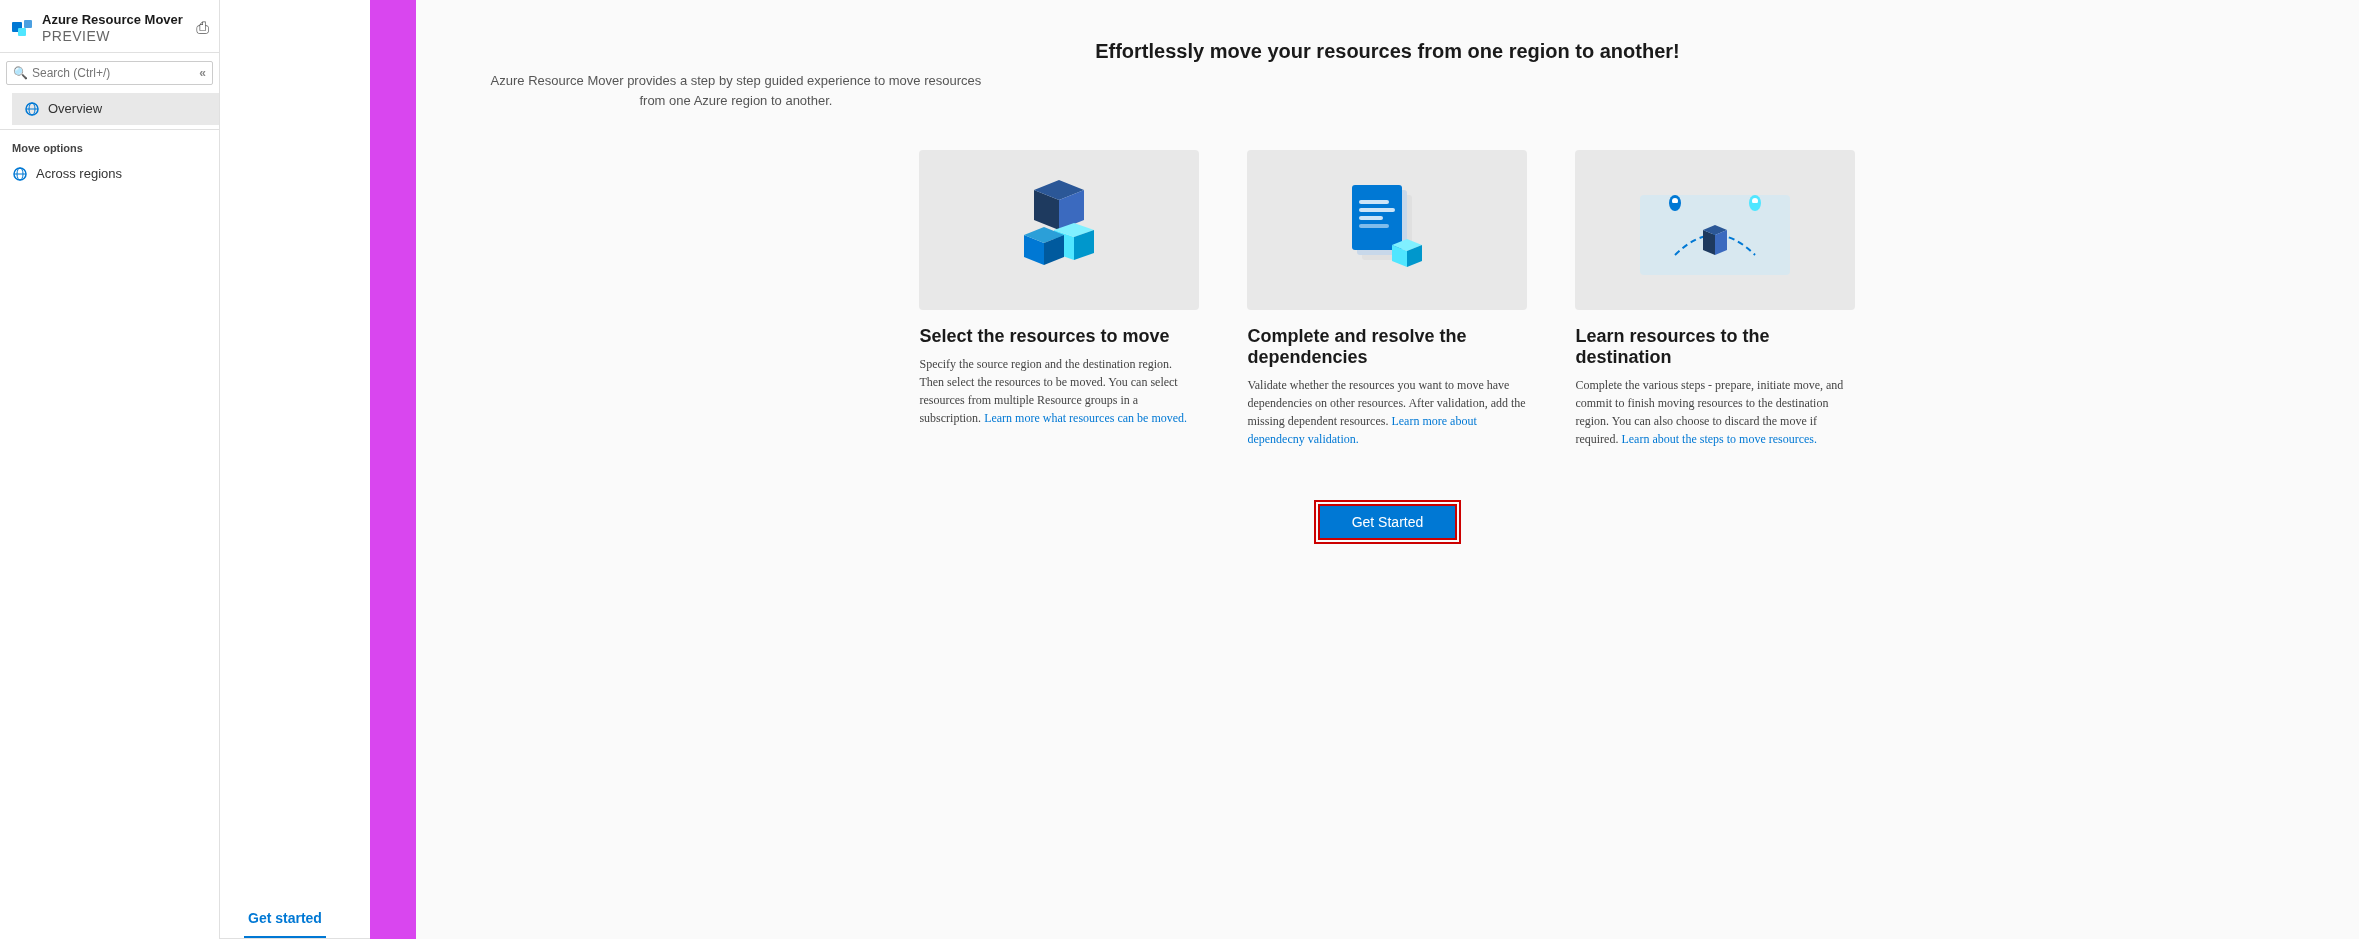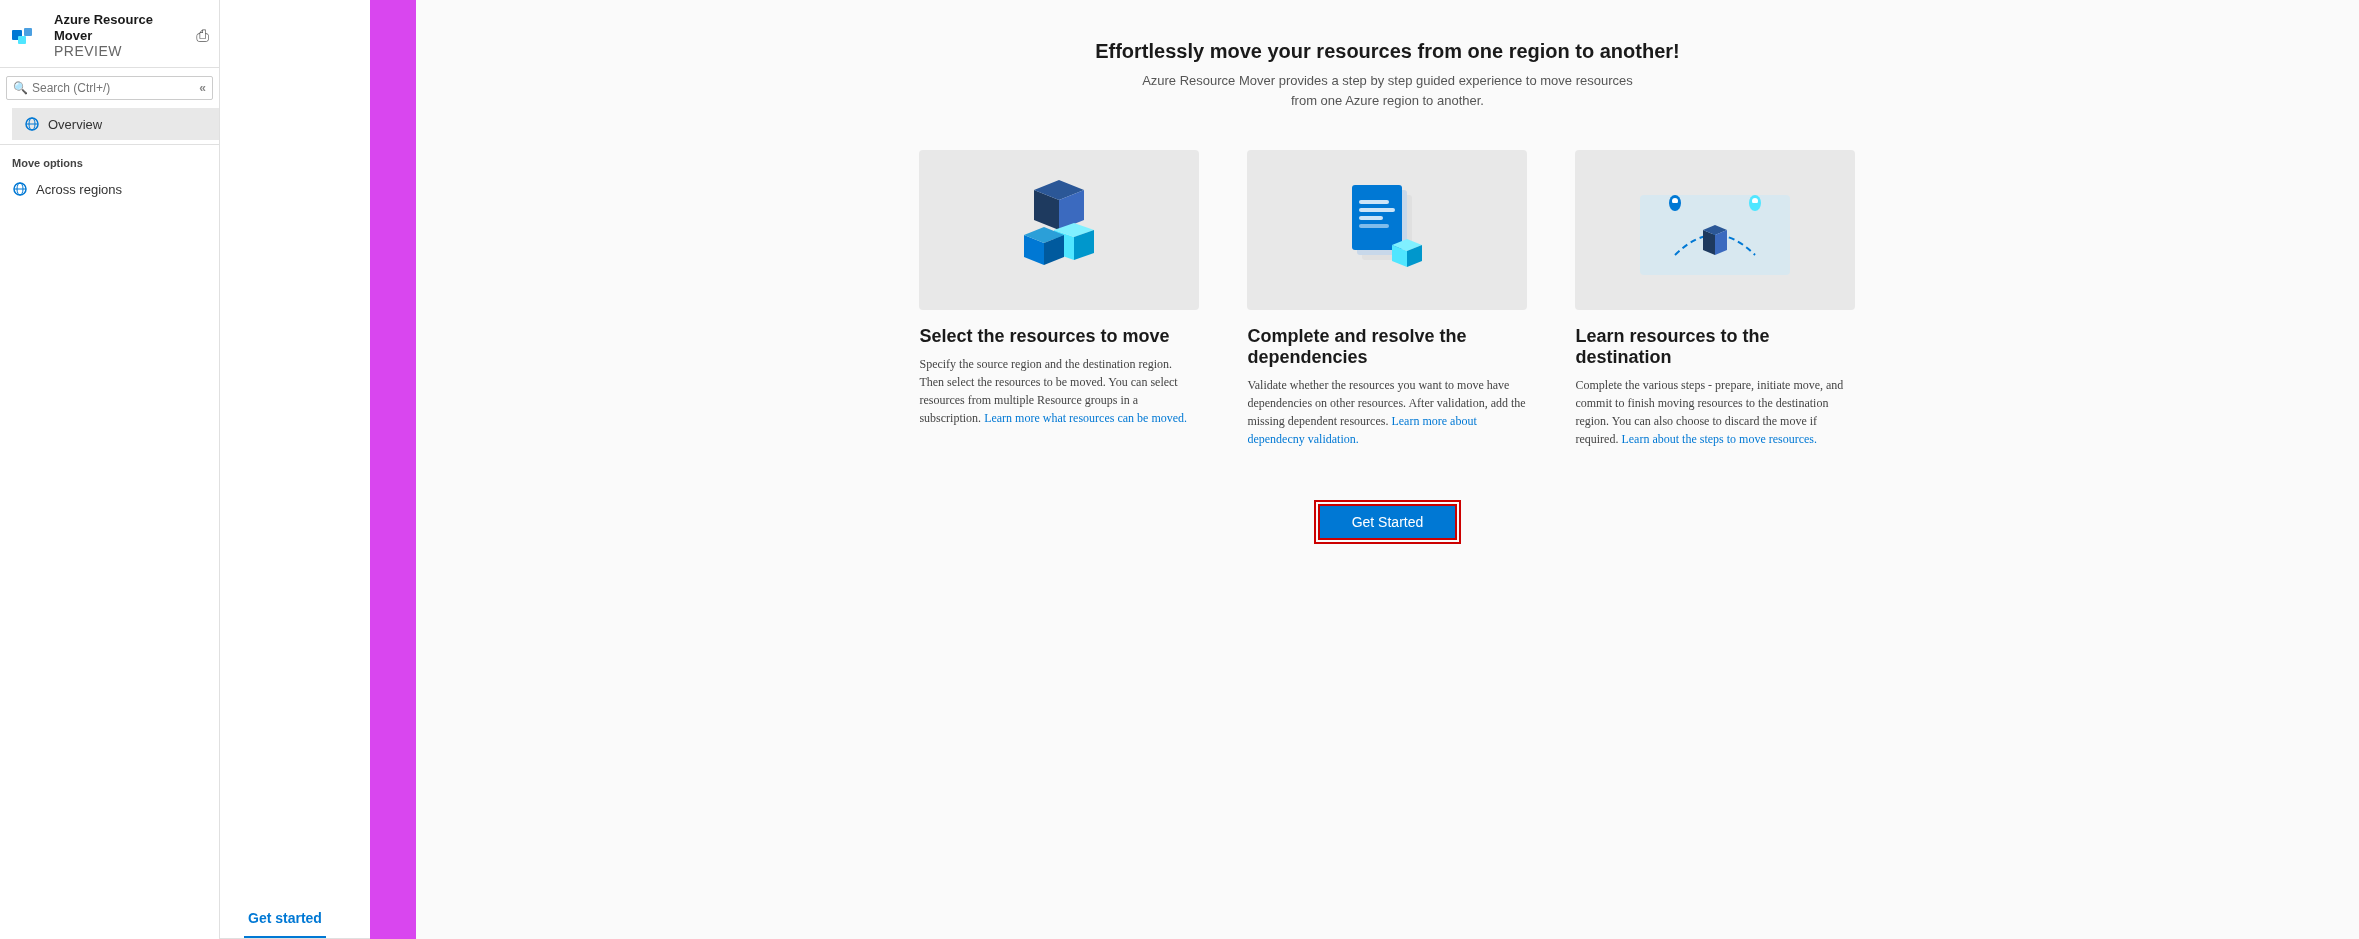--- a/index.html
+++ b/index.html
@@ -14,21 +14,21 @@
       display: flex;
       flex-direction: column;
       height: 100%;
     }
 
     .app-header {
       display: flex;
       align-items: center;
       padding: 12px 10px 8px 10px;
       border-bottom: 1px solid #e0e0e0;
-      gap: 16px;
+      gap: 4px;
     }
 
     .app-icon {
       width: 28px;
       height: 28px;
       flex-shrink: 0;
     }
 
     .app-title-block {
       display: flex;
@@ -155,21 +155,20 @@
     .tab-item.active {
       color: #0078d4;
       border-bottom: 2px solid #0078d4;
       font-weight: 600;
     }
 
     .content-area {
       flex: 1;
       display: flex;
       flex-direction: column;
-      align-items: center;
       padding: 40px 60px 40px 60px;
       background: #fafafa;
     }
 
     .hero-title {
       font-size: 20px;
       font-weight: 700;
       color: #1a1a1a;
       text-align: center;
       margin-bottom: 8px;

